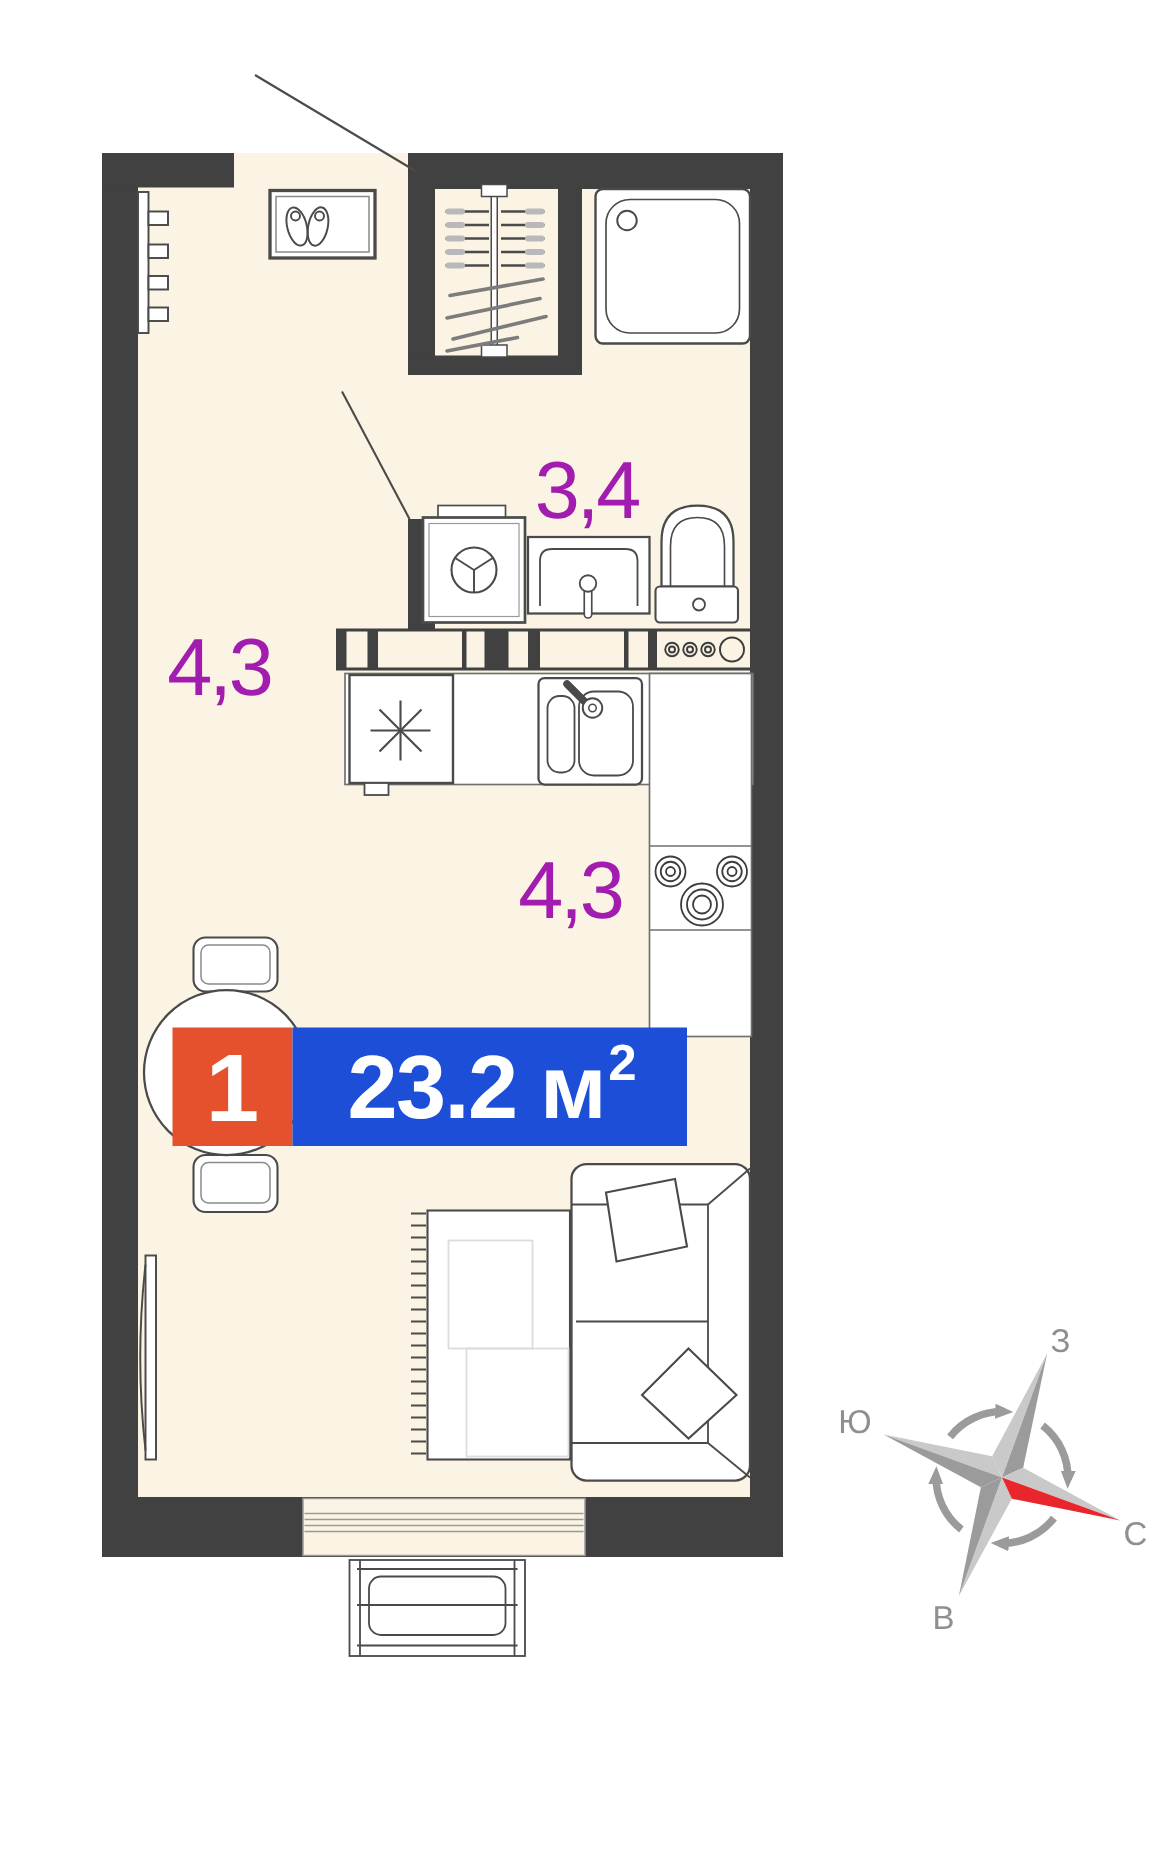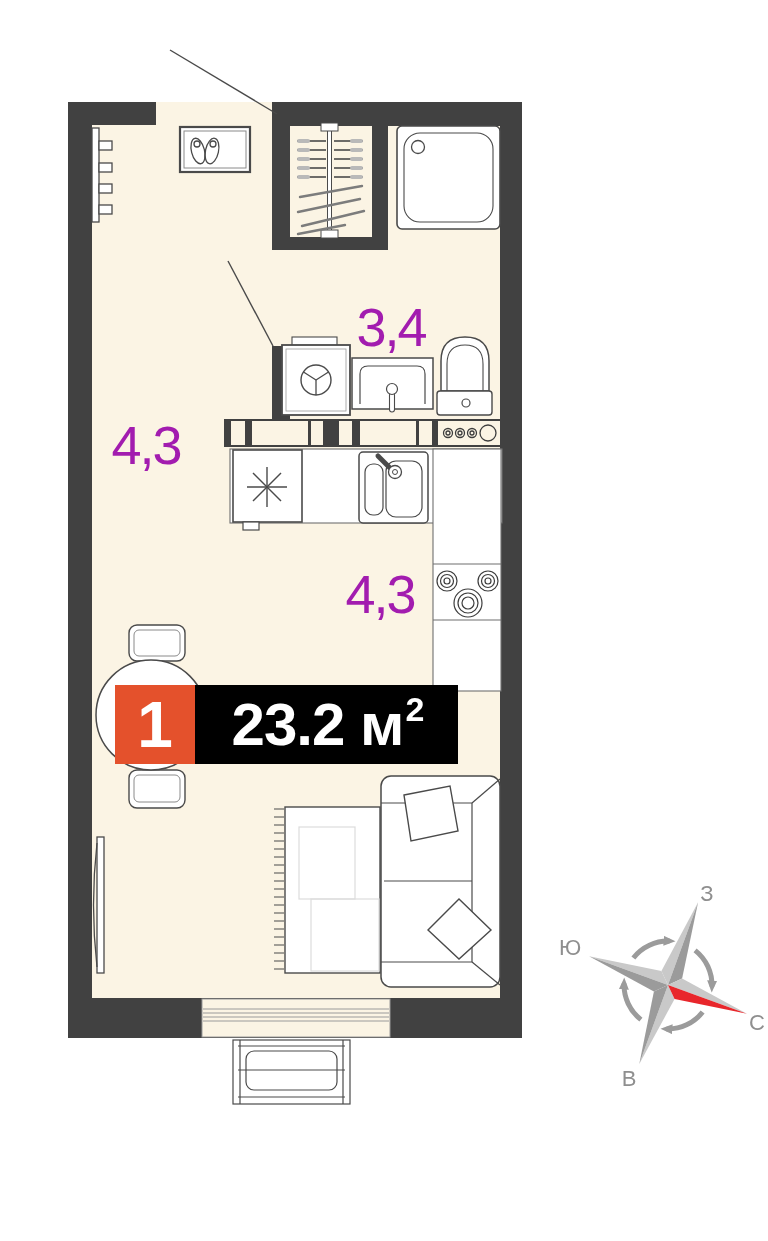--- a/index.html
+++ b/index.html
@@ -5,21 +5,21 @@
   html,body{margin:0;padding:0;background:#fff;}
   .stage{position:relative;width:768px;height:1241px;background:#ffffff;overflow:hidden;
          font-family:"Liberation Sans",sans-serif;}
   .plan-svg{position:absolute;left:0;top:0;z-index:1;}
   .room-label{position:absolute;z-index:3;transform:translate(-50%,-50%);
               font-size:54px;letter-spacing:-2px;color:#a21caf;white-space:nowrap;}
   .badge{position:absolute;left:115px;top:685px;width:343px;height:79px;z-index:4;
          display:flex;color:#ffffff;font-weight:bold;}
   .badge-rooms{width:80px;height:79px;background:#e4512c;display:flex;
                align-items:center;justify-content:center;font-size:64px;}
-  .badge-area{flex:1;background:#000000;display:flex;align-items:center;
+  .badge-area{flex:1;background:#1d4ed8;display:flex;align-items:center;
               justify-content:center;font-size:60px;letter-spacing:-1px;}
   .badge-area sup{font-size:34px;line-height:0;position:relative;top:-16px;left:2px;}
   .compass-label{font-size:22px;fill:#8f8f8f;}
 </style>
 </head>
 <body>
 
 <div class="stage">
 
 <svg class="plan-svg" width="768" height="1241" viewBox="0 0 768 1241">

